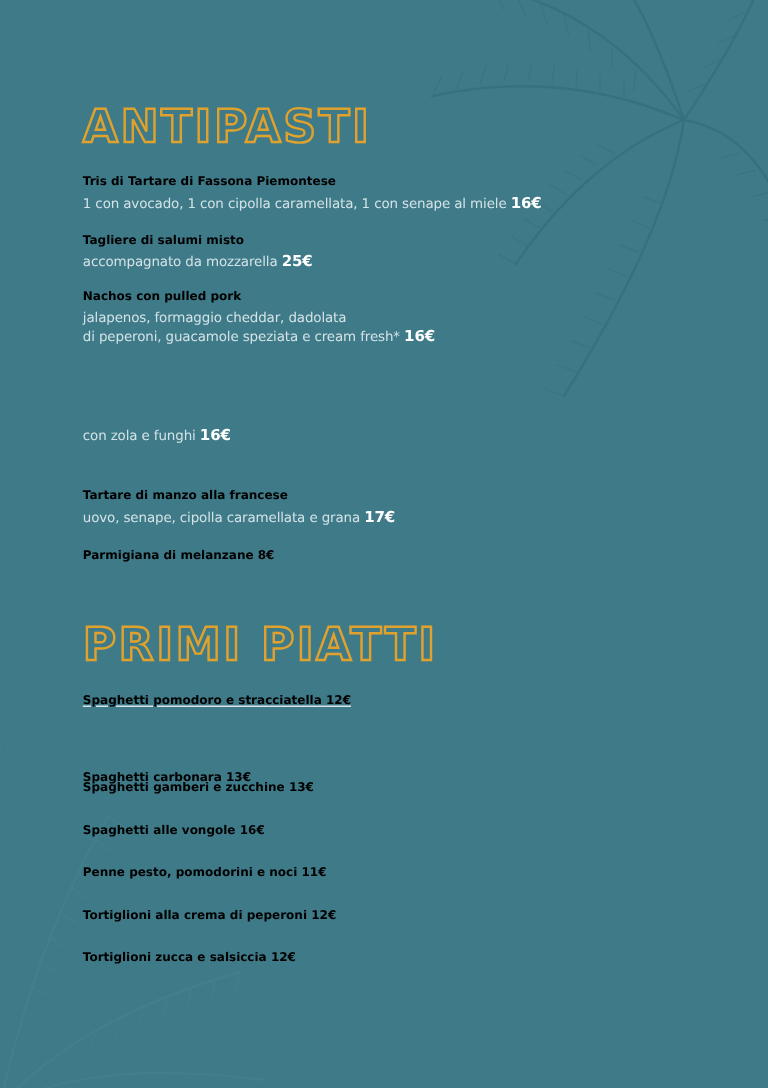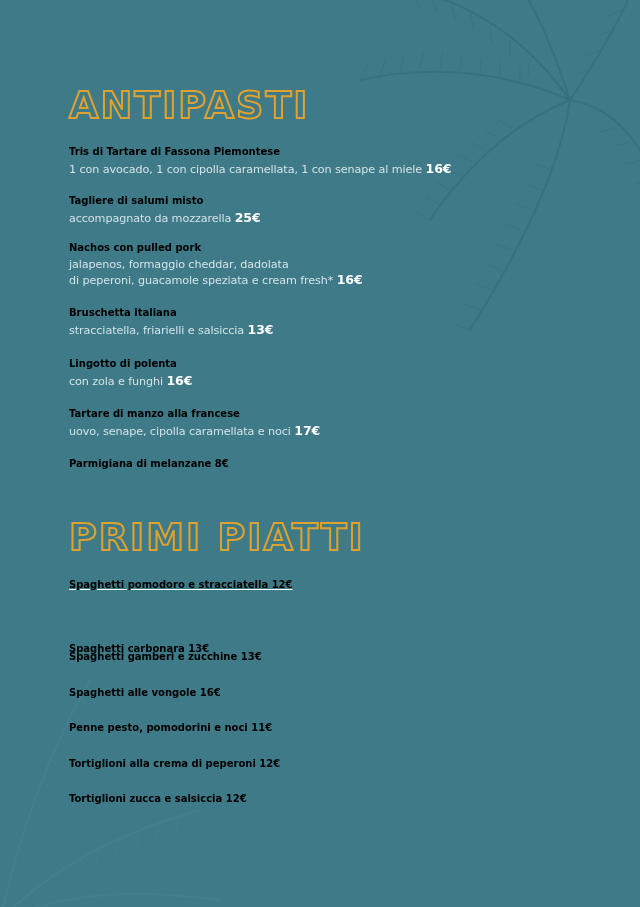--- a/index.html
+++ b/index.html
@@ -105,40 +105,32 @@
 
   <div class="item" style="top:239px;">
     <div class="item-name">Nachos con pulled pork</div>
     <div class="item-desc">jalapenos, formaggio cheddar, dadolata</div>
     <div class="item-desc">
       <span>di peperoni, guacamole speziata e cream fresh*</span>
       <span class="price">16€</span>
     </div>
   </div>
 
-  <div class="item" style="top:304px;">
-    <div class="item-name">Bruschetta italiana</div>
-    <div class="item-desc">
-      <span>stracciatella, friarielli e salsiccia</span>
-      <span class="price">13€</span>
-    </div>
-  </div>
 
   <div class="item" style="top:355px;">
-    <div class="item-name">Lingotto di polenta</div>
     <div class="item-desc">
       <span>con zola e funghi</span>
       <span class="price">16€</span>
     </div>
   </div>
 
   <div class="item" style="top:405px;">
     <div class="item-name">Tartare di manzo alla francese</div>
     <div class="item-desc">
-      <span>uovo, senape, cipolla caramellata e noci</span>
+      <span>uovo, senape, cipolla caramellata e grana</span>
       <span class="price">17€</span>
     </div>
   </div>
 
   <div class="item" style="top:455px;">
     <div class="item-name">
       <span>Parmigiana di melanzane</span>
       <span>8€</span>
     </div>
   </div>

